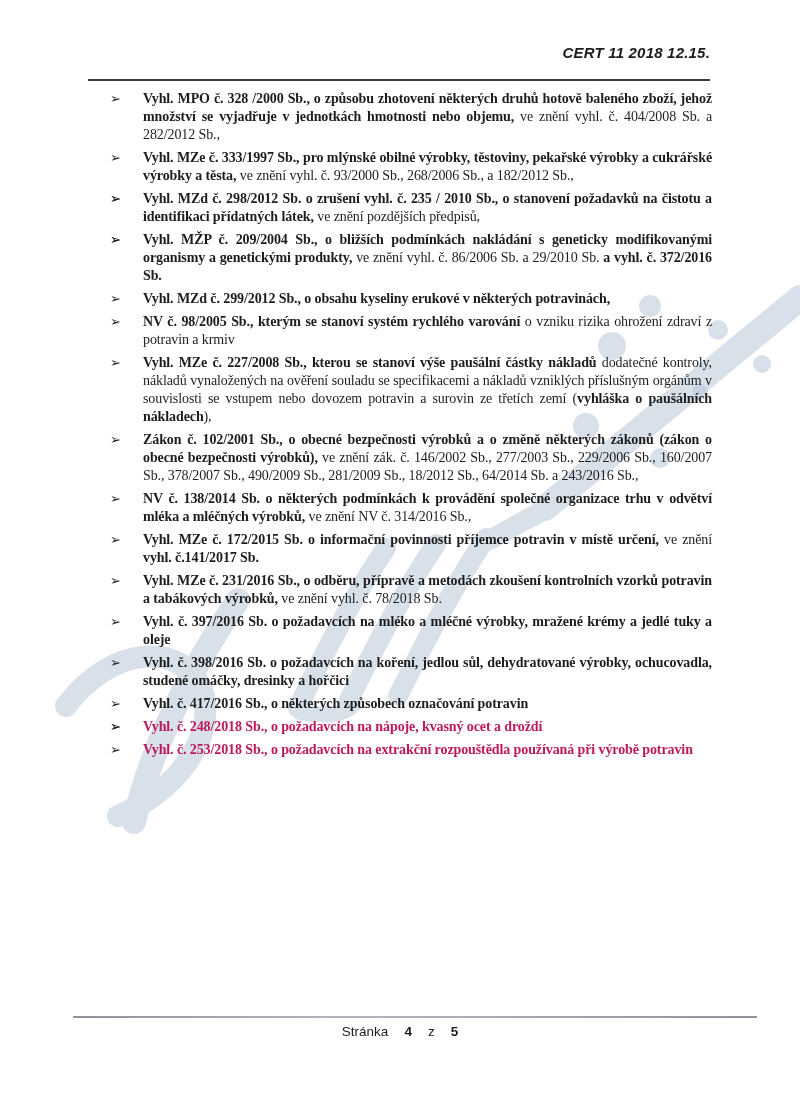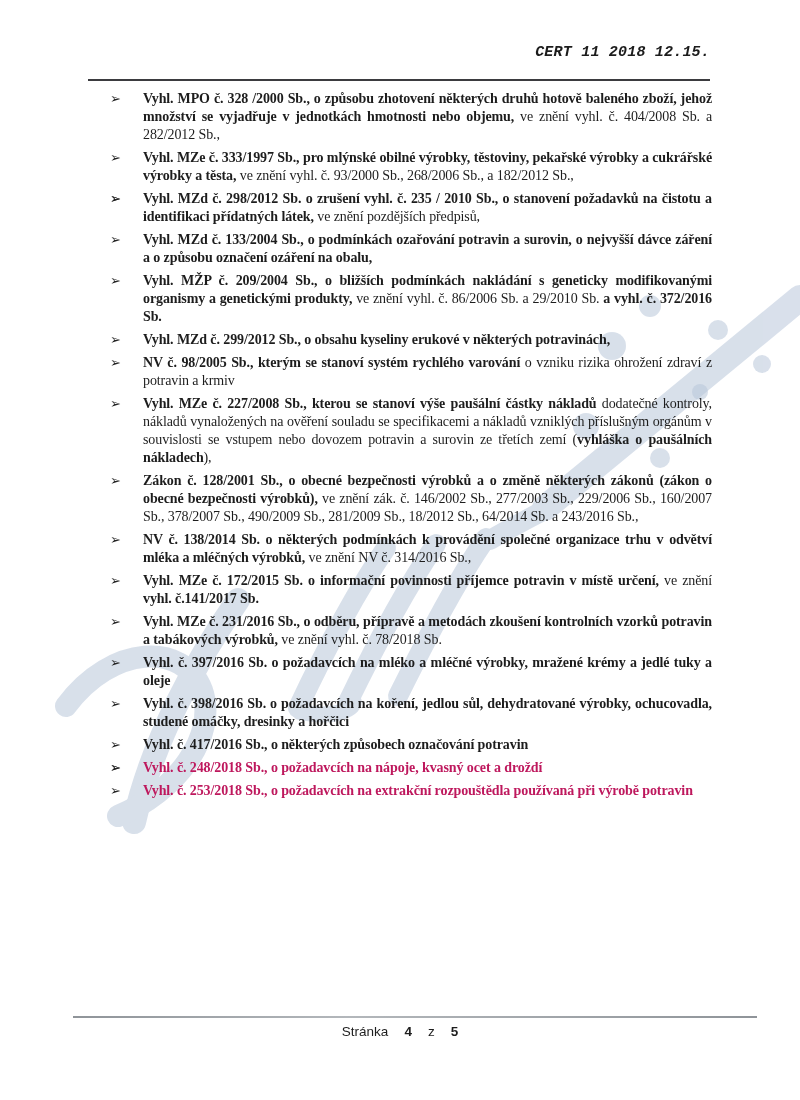--- a/index.html
+++ b/index.html
@@ -5,21 +5,21 @@
   html,body{margin:0;padding:0;}
   body{
     width:800px;height:1100px;position:relative;background:#ffffff;
     overflow:hidden;font-family:"Liberation Serif", serif;
   }
   
   .watermark{position:absolute;left:0;top:0;width:800px;height:1100px;z-index:0;pointer-events:none;}
   
   .header-id{
     position:absolute;top:44px;right:90px;z-index:2;
-    font-family:Liberation Mono, monospace;font-style:italic;font-weight:bold;
+    font-family:Liberation Sans, sans-serif;font-style:italic;font-weight:bold;
     font-size:15px;color:#1c1c1c;letter-spacing:.2px;
   }
   .header-rule{position:absolute;left:88px;right:90px;top:79px;height:2px;background:#3b3b3f;z-index:2;}
   
   .doc{position:absolute;left:88px;top:90px;width:624px;z-index:1;}
   .reg-list{list-style:none;margin:0;padding:0;}
   .reg-list li{
     position:relative;padding-left:55px;margin:0 0 5px 0;
     font-size:14px;line-height:18px;color:#1d1d1d;
     text-align:justify;text-align-last:left;letter-spacing:-0.1px;
@@ -68,26 +68,26 @@
 
 <div class="header-id">CERT 11 2018 12.15.</div>
 <div class="header-rule"></div>
 
 <div class="doc">
   <ol class="reg-list">
       <li><span class="bullet">➢</span><span class="item-text"><span class="seg b">Vyhl. MPO č. 328 /2000 Sb., o způsobu zhotovení některých druhů hotově baleného zboží, jehož množství se vyjadřuje v jednotkách hmotnosti nebo objemu,</span><span class="seg"> ve znění vyhl. č. 404/2008 Sb. a 282/2012 Sb.,</span></span></li>
       <li><span class="bullet">➢</span><span class="item-text"><span class="seg b">Vyhl. MZe č. 333/1997 Sb., pro mlýnské obilné výrobky, těstoviny, pekařské výrobky a cukrářské výrobky a těsta,</span><span class="seg"> ve znění vyhl. č. 93/2000 Sb., 268/2006 Sb., a 182/2012 Sb.,</span></span></li>
       <li><span class="bullet">➢</span></li>
       <li><span class="bullet">➢</span><span class="item-text"><span class="seg b">Vyhl. MZd č. 298/2012 Sb. o zrušení vyhl. č. 235 / 2010 Sb., o stanovení požadavků na čistotu a identifikaci přídatných látek,</span><span class="seg"> ve znění pozdějších předpisů,</span></span></li>
-      <li><span class="bullet">➢</span><span class="item-text"><span class="seg b">Vyhl. MZd č. 133/2004 Sb., o podmínkách ozařování potravin a surovin, o nejvyšší dávce záření a o způsobu označení ozáření na obalu,</span></span></li>
+      <li><span class="bullet">➢</span></li>
       <li><span class="bullet">➢</span><span class="item-text"><span class="seg b">Vyhl. MŽP č. 209/2004 Sb., o bližších podmínkách nakládání s geneticky modifikovanými organismy a genetickými produkty,</span><span class="seg"> ve znění vyhl. č. 86/2006 Sb. a 29/2010 Sb. </span><span class="seg b">a vyhl. č. 372/2016 Sb.</span></span></li>
       <li><span class="bullet">➢</span><span class="item-text"><span class="seg b">Vyhl. MZd č. 299/2012 Sb., o obsahu kyseliny erukové v některých potravinách,</span></span></li>
       <li><span class="bullet">➢</span><span class="item-text"><span class="seg b">NV č. 98/2005 Sb., kterým se stanoví systém rychlého varování</span><span class="seg"> o vzniku rizika ohrožení zdraví z potravin a krmiv</span></span></li>
       <li><span class="bullet">➢</span><span class="item-text"><span class="seg b">Vyhl. MZe č. 227/2008 Sb., kterou se stanoví výše paušální částky nákladů</span><span class="seg"> dodatečné kontroly, nákladů vynaložených na ověření souladu se specifikacemi a nákladů vzniklých příslušným orgánům v souvislosti se vstupem nebo dovozem potravin a surovin ze třetích zemí (</span><span class="seg b">vyhláška o paušálních nákladech</span><span class="seg">),</span></span></li>
-      <li><span class="bullet">➢</span><span class="item-text"><span class="seg b">Zákon č. 128/2001 Sb., o obecné bezpečnosti výrobků a o změně některých zákonů (zákon o obecné bezpečnosti výrobků),</span><span class="seg"> ve znění zák. č. 146/2002 Sb., 277/2003 Sb., 229/2006 Sb., 160/2007 Sb., 378/2007 Sb., 490/2009 Sb., 281/2009 Sb., 18/2012 Sb., 64/2014 Sb. a 243/2016 Sb.,</span></span></li>
+      <li><span class="bullet">➢</span><span class="item-text"><span class="seg b">Zákon č. 102/2001 Sb., o obecné bezpečnosti výrobků a o změně některých zákonů (zákon o obecné bezpečnosti výrobků),</span><span class="seg"> ve znění zák. č. 146/2002 Sb., 277/2003 Sb., 229/2006 Sb., 160/2007 Sb., 378/2007 Sb., 490/2009 Sb., 281/2009 Sb., 18/2012 Sb., 64/2014 Sb. a 243/2016 Sb.,</span></span></li>
       <li><span class="bullet">➢</span><span class="item-text"><span class="seg b">NV č. 138/2014 Sb. o některých podmínkách k provádění společné organizace trhu v odvětví mléka a mléčných výrobků,</span><span class="seg"> ve znění NV č. 314/2016 Sb.,</span></span></li>
       <li><span class="bullet">➢</span><span class="item-text"><span class="seg b">Vyhl. MZe č. 172/2015 Sb. o informační povinnosti příjemce potravin v místě určení,</span><span class="seg"> ve znění </span><span class="seg b">vyhl. č.141/2017 Sb.</span></span></li>
       <li><span class="bullet">➢</span><span class="item-text"><span class="seg b">Vyhl. MZe č. 231/2016 Sb., o odběru, přípravě a metodách zkoušení kontrolních vzorků potravin a tabákových výrobků,</span><span class="seg"> ve znění vyhl. č. 78/2018 Sb.</span></span></li>
       <li><span class="bullet">➢</span><span class="item-text"><span class="seg b">Vyhl. č. 397/2016 Sb. o požadavcích na mléko a mléčné výrobky, mražené krémy a jedlé tuky a oleje</span></span></li>
       <li><span class="bullet">➢</span><span class="item-text"><span class="seg b">Vyhl. č. 398/2016 Sb. o požadavcích na koření, jedlou sůl, dehydratované výrobky, ochucovadla, studené omáčky, dresinky a hořčici</span></span></li>
       <li><span class="bullet">➢</span><span class="item-text"><span class="seg b">Vyhl. č. 417/2016 Sb., o některých způsobech označování potravin</span></span></li>
       <li><span class="bullet">➢</span></li>
       <li class="red"><span class="bullet">➢</span><span class="item-text"><span class="seg b">Vyhl. č. 248/2018 Sb., o požadavcích na nápoje, kvasný ocet a droždí</span></span></li>
       <li class="red"><span class="bullet">➢</span><span class="item-text"><span class="seg b">Vyhl. č.  253/2018 Sb., o požadavcích na extrakční rozpouštědla používaná při výrobě potravin</span></span></li>
     </ol>

